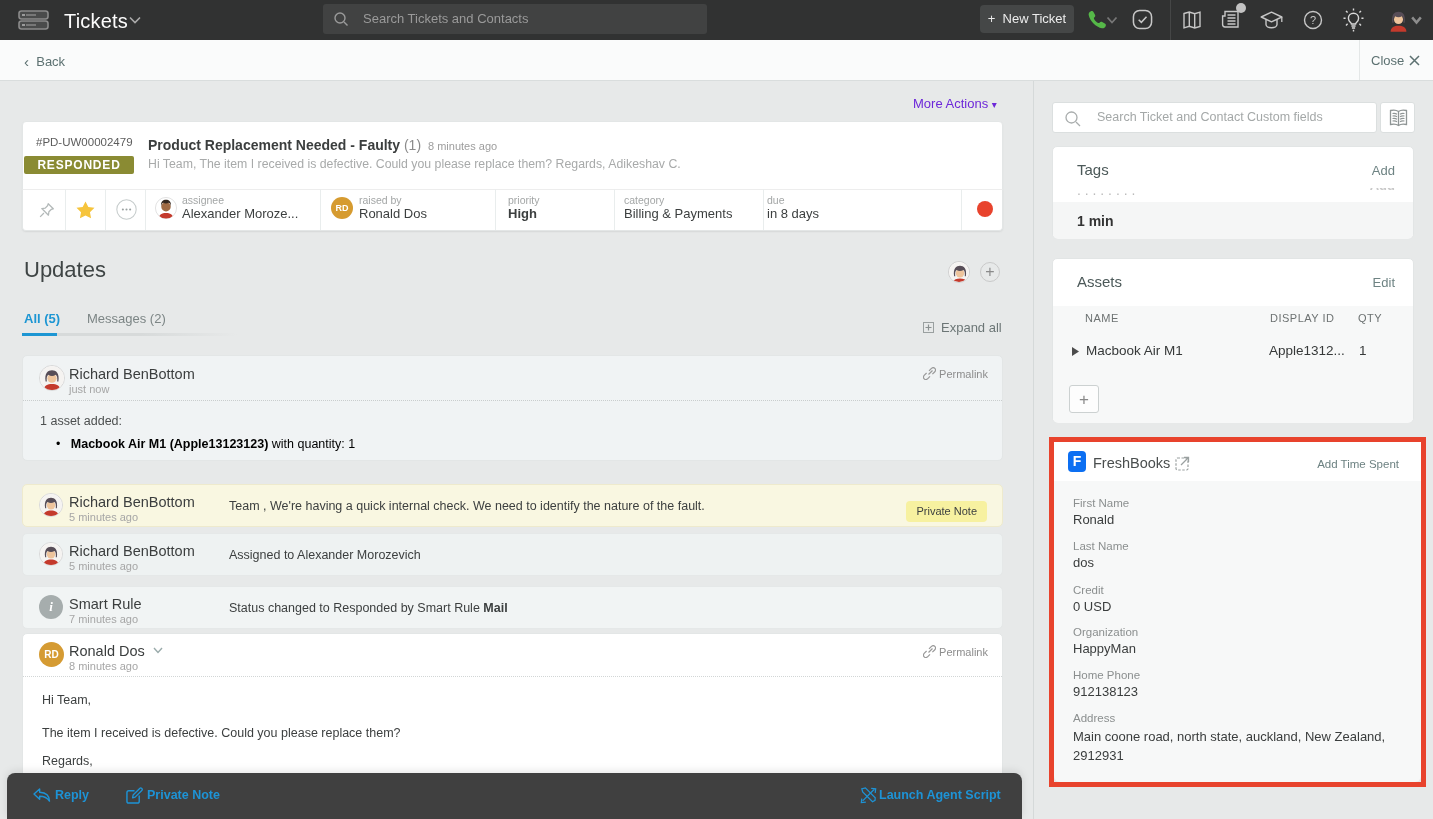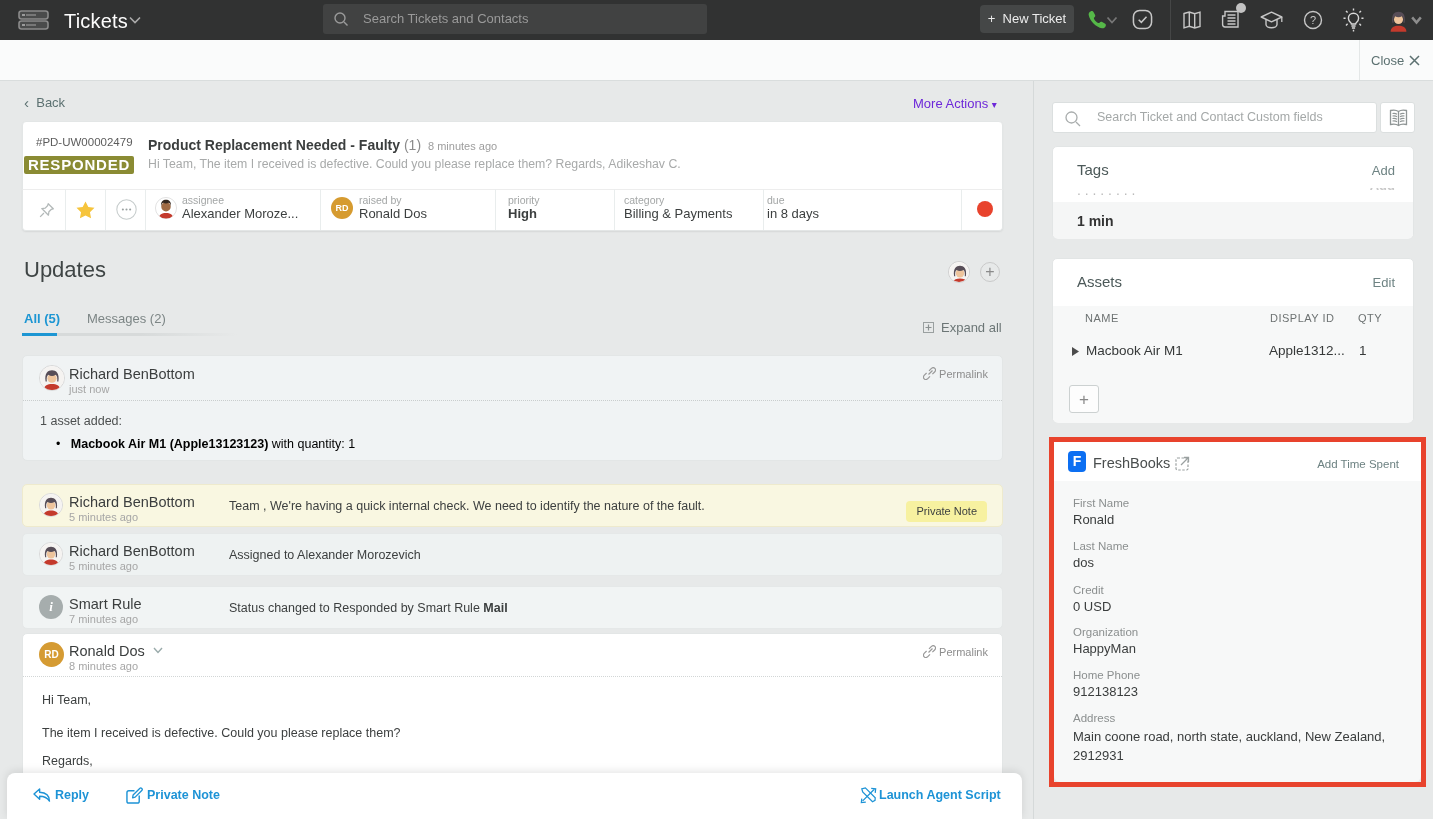--- a/index.html
+++ b/index.html
@@ -10,30 +10,30 @@
 .nav { position:absolute; left:0; top:0; width:1433px; height:40px; background:#313232; }
 .nav-logo { position:absolute; left:18px; top:10px; }
 .nav-title { position:absolute; left:64px; top:10px; color:#fdfdfd; font-size:20px; letter-spacing:0.2px; }
 .nav-title-car { position:absolute; left:128px; top:13px; }
 .nav-search { position:absolute; left:323px; top:4px; width:384px; height:30px; background:#414242; border-radius:3px; color:#9a9a9a; font-size:13px; line-height:30px; padding-left:40px; }
 .nav-search svg { position:absolute; left:10px; top:7px; }
 .newticket { position:absolute; left:980px; top:5px; width:94px; height:28px; background:#454747; border-radius:4px; color:#ececec; font-size:13px; text-align:center; line-height:28px; }
 
 
 .backbar { position:absolute; left:0; top:40px; width:1433px; height:41px; background:#fafbfb; border-bottom:1px solid #d9dddd; }
-.backbar .back { position:absolute; left:24px; top:13px; color:#5c7171; font-size:13px;margin-top:41px; }
+.backbar .back { position:absolute; left:24px; top:13px; color:#5c7171; font-size:13px; }
 .backbar .sep { position:absolute; left:1359px; top:0; width:1px; height:40px; background:#e4e7e7; }
 .backbar .close { position:absolute; left:1371px; top:13px; color:#5c7171; font-size:13px; }
 
 
 .more-actions { position:absolute; left:913px; top:96px; color:#6d28d9; font-size:13px; }
 
 .ticket-card { position:absolute; left:22px; top:121px; width:981px; height:110px; background:#fff; border:1px solid #e3e6e6; border-radius:4px; box-shadow:0 1px 2px rgba(0,0,0,0.04); }
 .t-id { position:absolute; left:36px; top:136px; font-size:11.5px; color:#5c5c5c; }
-.t-badge { position:absolute; left:24px; top:156px; width:110px; height:18px; background:#8a8b33; border-radius:2px; color:#fff; font-size:15px; font-weight:bold; letter-spacing:0.8px; text-align:center; line-height:18px; }
+.t-badge { position:absolute; left:24px; top:156px; width:110px; height:18px; background:#8a8b33; border-radius:2px; color:#fff; font-size:12px; font-weight:bold; letter-spacing:0.8px; text-align:center; line-height:18px; }
 .t-title { position:absolute; left:148px; top:137px; font-size:14px; font-weight:bold; color:#3b3e3e; }
 .t-title .cnt { font-weight:400; color:#8b8b8b; }
 .t-title .ago { font-size:11px; font-weight:400; color:#9d9d9d; }
 .t-desc { position:absolute; left:148px; top:157px; font-size:12.3px; color:#a8aaaa; }
 .t-row { position:absolute; left:1px; top:68px; right:1px; height:41px; border-top:1px solid #ededed; }
 .t-row .vline { position:absolute; top:0px; width:1px; height:41px; background:#e9eded; }
 .t-cell-label { font-size:10.5px; color:#a3a6a6; }
 .t-cell-value { font-size:13px; color:#3c3f3f; }
 .reddot { position:absolute; left:975px; top:13px; width:16px; height:16px; border-radius:50%; background:#e8432d; }
 
@@ -51,21 +51,21 @@
 .crow { position:absolute; left:22px; width:981px; border:1px solid #e5e8e8; border-radius:5px; }
 .avwrap { position:absolute; left:16px; top:9px; width:26px; height:26px; border-radius:50%; overflow:hidden; background:#fff; border:1px solid #d8d8d8; }
 .cname { position:absolute; left:46px; top:10px; font-size:14.5px; color:#3b3e3e; }
 .cago { position:absolute; left:46px; top:27px; font-size:11px; color:#a6a6a6; }
 .cmsg { position:absolute; left:206px; top:14px; font-size:12.5px; color:#3c3f3f; }
 .permalink { position:absolute; right:14px; top:11px; color:#8d8d8d; font-size:11px; }
 
 .rcard { position:absolute; left:22px; top:633px; width:981px; height:186px; background:#fff; border:1px solid #e3e6e6; border-radius:5px 5px 0 0; }
 
 
-.bottombar { position:absolute; left:7px; top:773px; width:1015px; height:46px; background:#ffffff; border-radius:8px 8px 0 0; box-shadow:0 -2px 8px rgba(0,0,0,0.10); }
+.bottombar { position:absolute; left:7px; top:773px; width:1015px; height:46px; background:#404040; border-radius:8px 8px 0 0; box-shadow:0 -2px 8px rgba(0,0,0,0.10); }
 .bottombar .item { position:absolute; top:15px; color:#1d93d6; font-size:12.5px; font-weight:bold; white-space:nowrap; }
 
 
 .side-sep { position:absolute; left:1033px; top:81px; width:1px; height:738px; background:#d5d9d9; }
 .s-search { position:absolute; left:1052px; top:102px; width:325px; height:31px; background:#fff; border:1px solid #dbdfdf; border-radius:3px; color:#a4a8a8; font-size:12.5px; line-height:29px; padding-left:44px; }
 .s-search svg { position:absolute; left:11px; top:7px; }
 .s-btn { position:absolute; left:1380px; top:102px; width:35px; height:31px; background:#fff; border:1px solid #dbdfdf; border-radius:3px; }
 .scard { position:absolute; left:1052px; width:362px; background:#fff; border:1px solid #e2e5e5; border-radius:5px; }
 .scard .hd { position:absolute; left:24px; top:14px; font-size:15px; color:#4c5959; }
 .scard .hlink { position:absolute; right:18px; top:16px; font-size:13px; color:#6e8383; }

